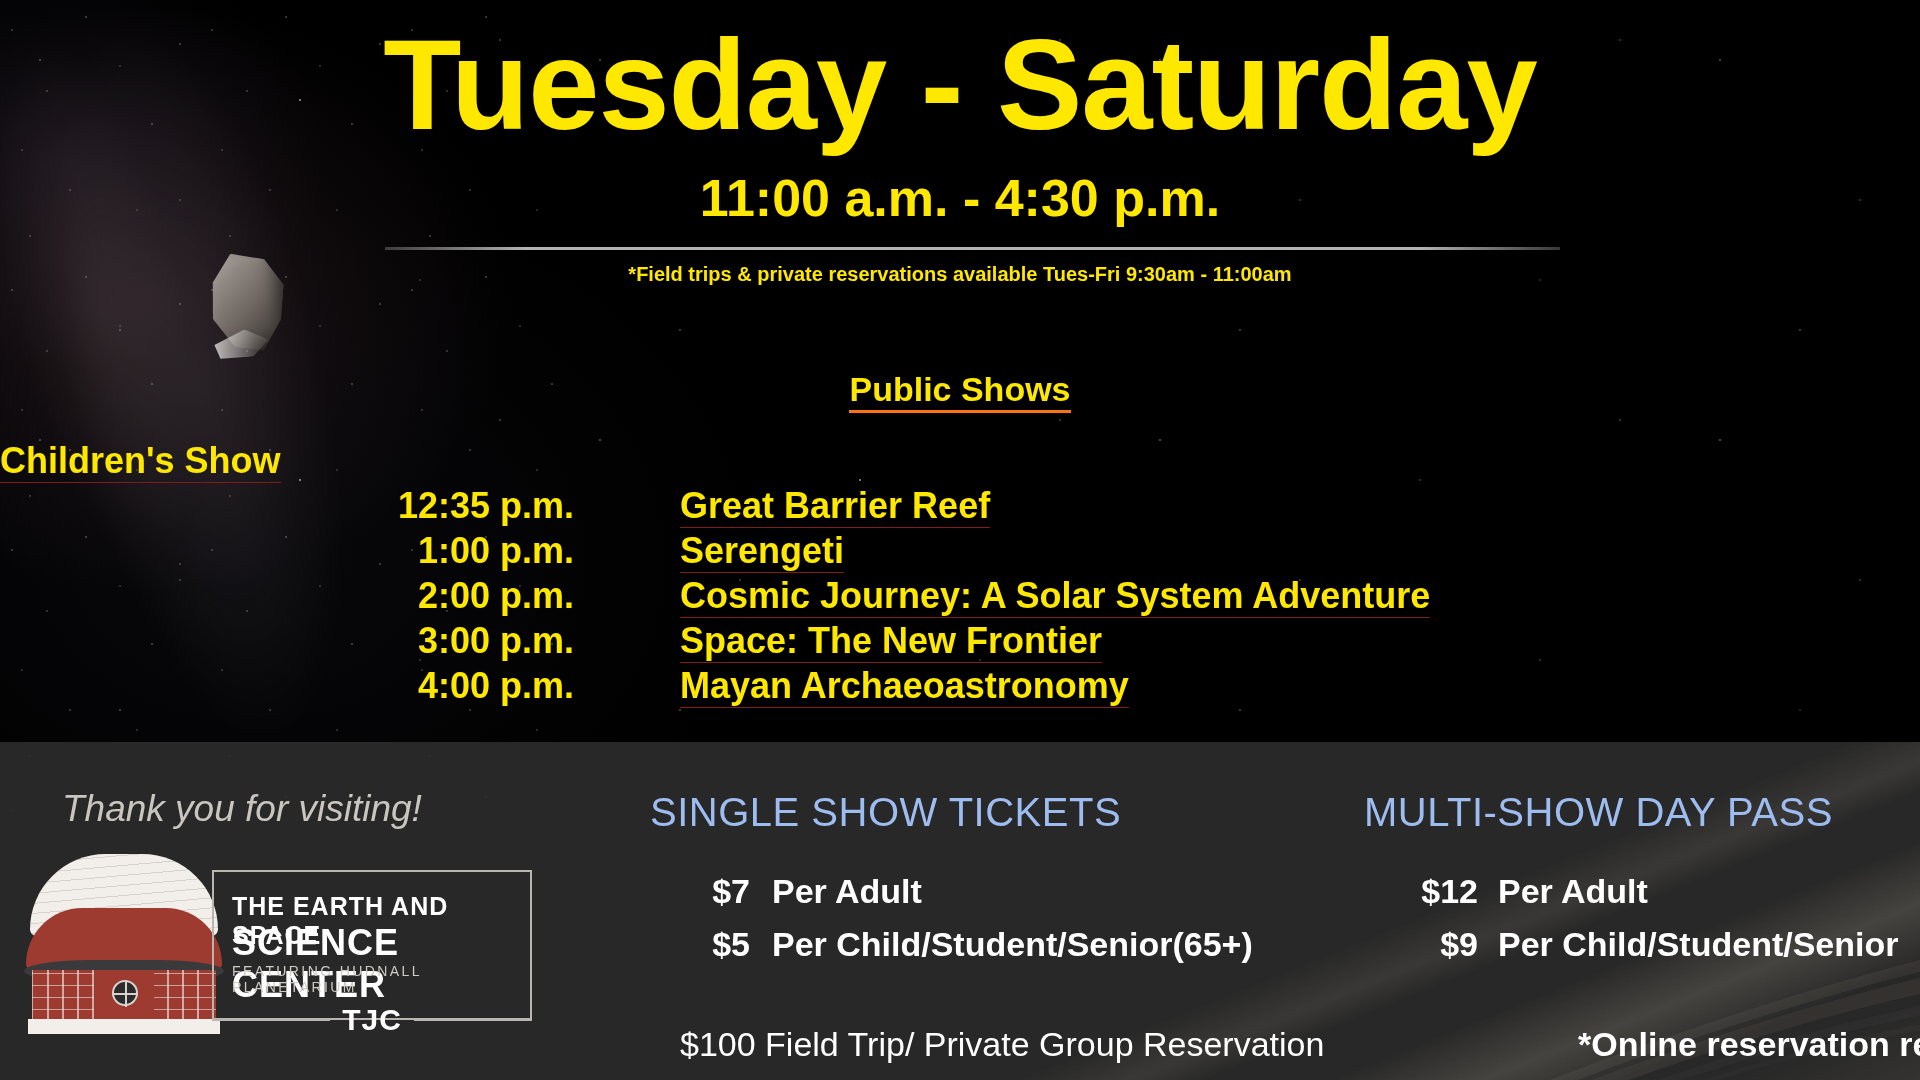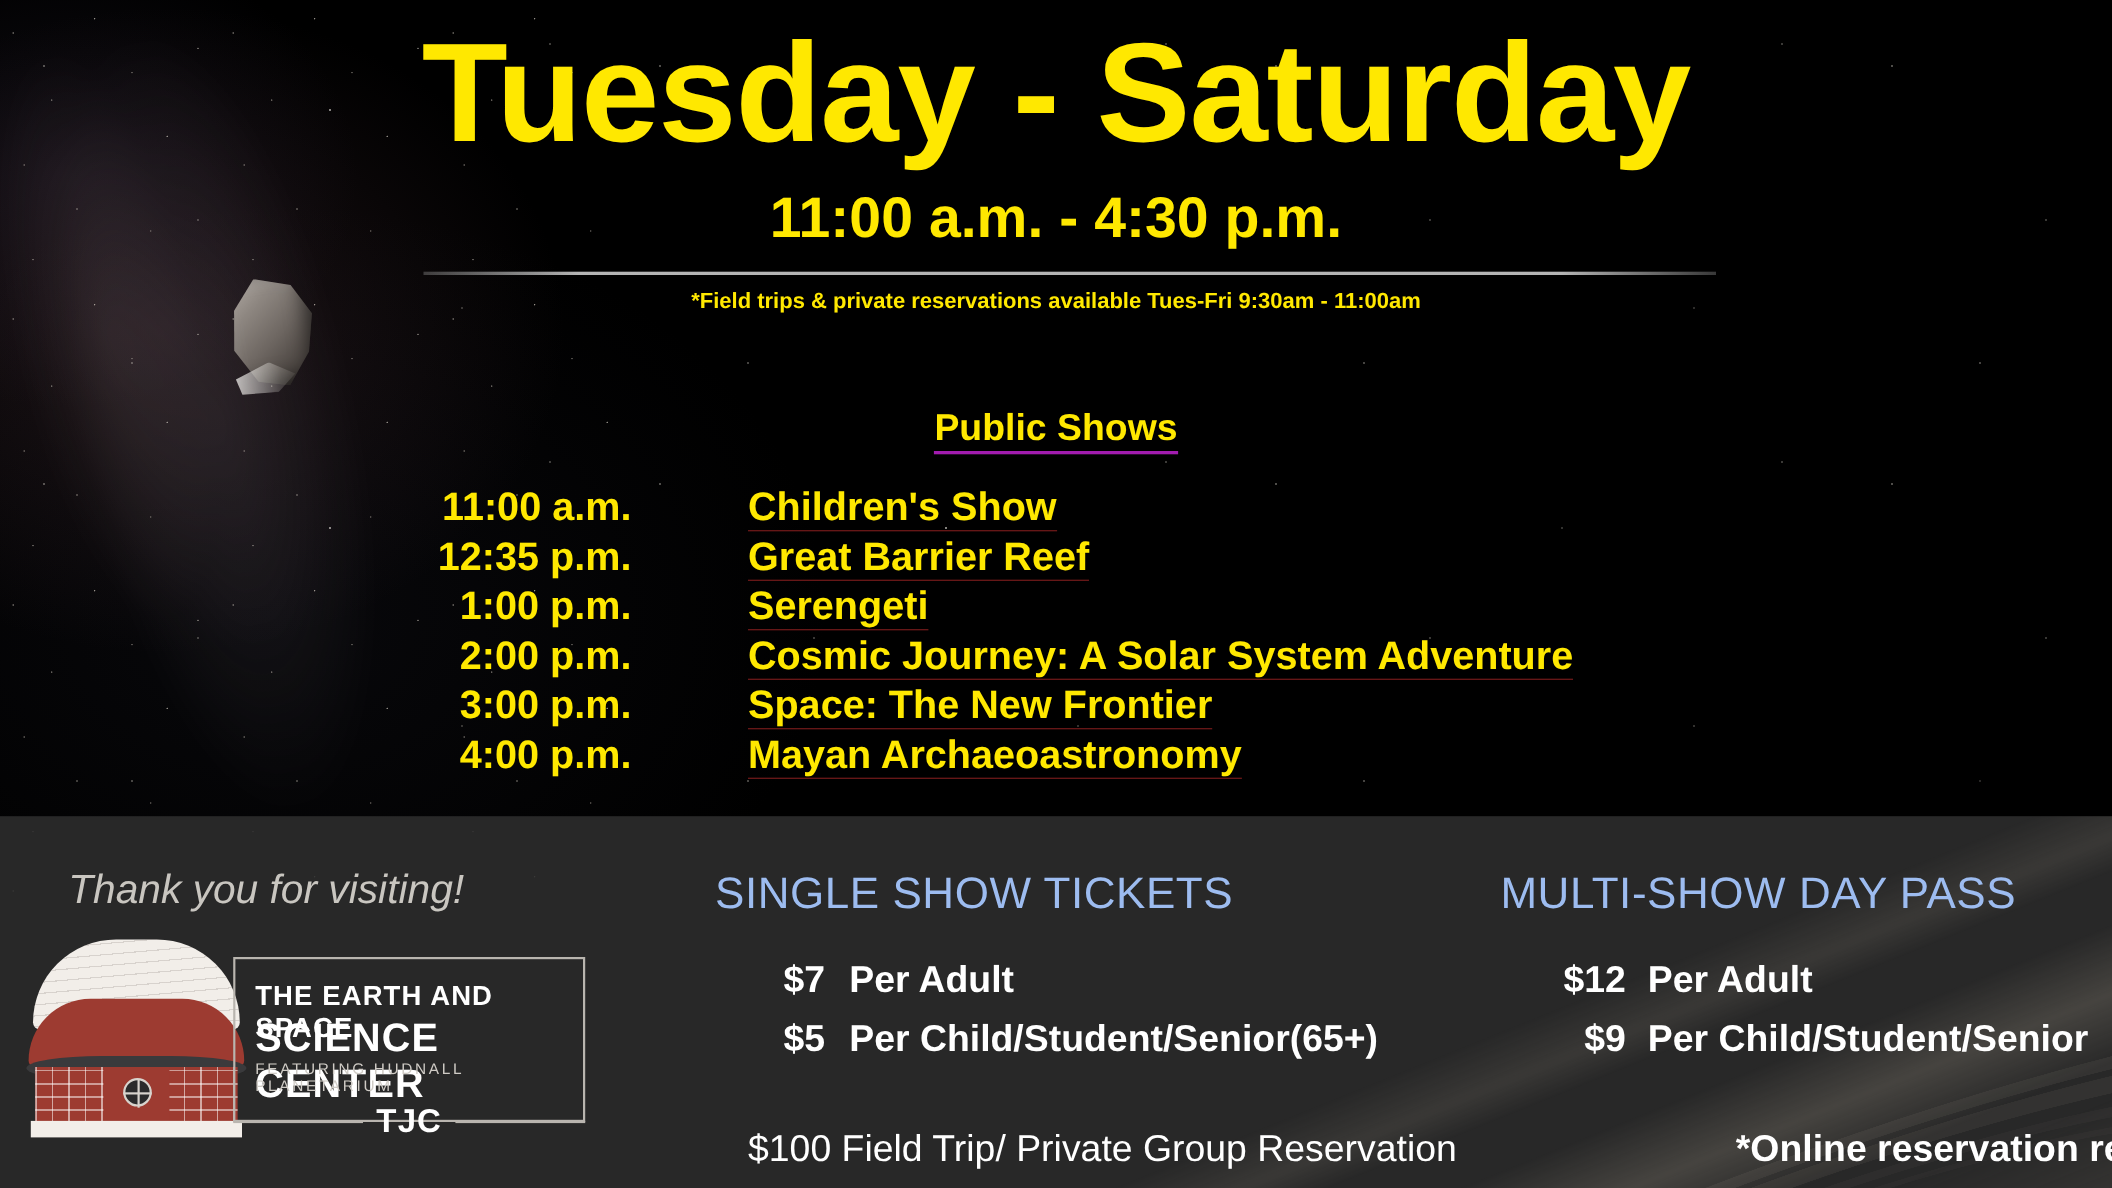--- a/index.html
+++ b/index.html
@@ -135,21 +135,21 @@
   }
   .note {
     position:absolute; top:263px; left:0; width:1920px; text-align:center;
     color:#ffe800; font-weight:bold; font-size:20px;
   }
 
   .shows-title {
     position:absolute; top:370px; left:0; width:1920px; text-align:center;
     color:#ffe800; font-weight:bold; font-size:34px;
   }
-  .shows-title span { border-bottom:3px solid #a21caf; padding-bottom:2px; }
+  .shows-title span { border-bottom:3px solid #f97316; padding-bottom:2px; }
 
   .schedule { position:absolute; top:440px; left:0; width:1920px; }
   .srow { display:flex; align-items:baseline; height:45px; }
   .stime {
     width:680px; text-align:right; padding-right:106px;
     color:#ffe800; font-weight:bold; font-size:36px;
   }
   .stitle { color:#ffe800; font-weight:bold; font-size:36px; white-space:nowrap; }
   .stitle span { border-bottom:1px solid #7f1d1d; padding-bottom:1px; }
 
@@ -291,21 +291,20 @@
     <div class="subhead">11:00 a.m. - 4:30 p.m.</div>
     <div class="divider"></div>
     <div class="note">*Field trips &amp; private reservations available Tues-Fri 9:30am - 11:00am</div>
 
     <div class="shows-title">
       <span>Public Shows</span>
     </div>
 
     <div class="schedule">
       <div class="srow">
-        <div class="stime">11:00 a.m.</div>
         <div class="stitle"><span>Children's Show</span></div>
       </div>
       <div class="srow">
         <div class="stime">12:35 p.m.</div>
         <div class="stitle"><span>Great Barrier Reef</span></div>
       </div>
       <div class="srow">
         <div class="stime">1:00 p.m.</div>
         <div class="stitle"><span>Serengeti</span></div>
       </div>

